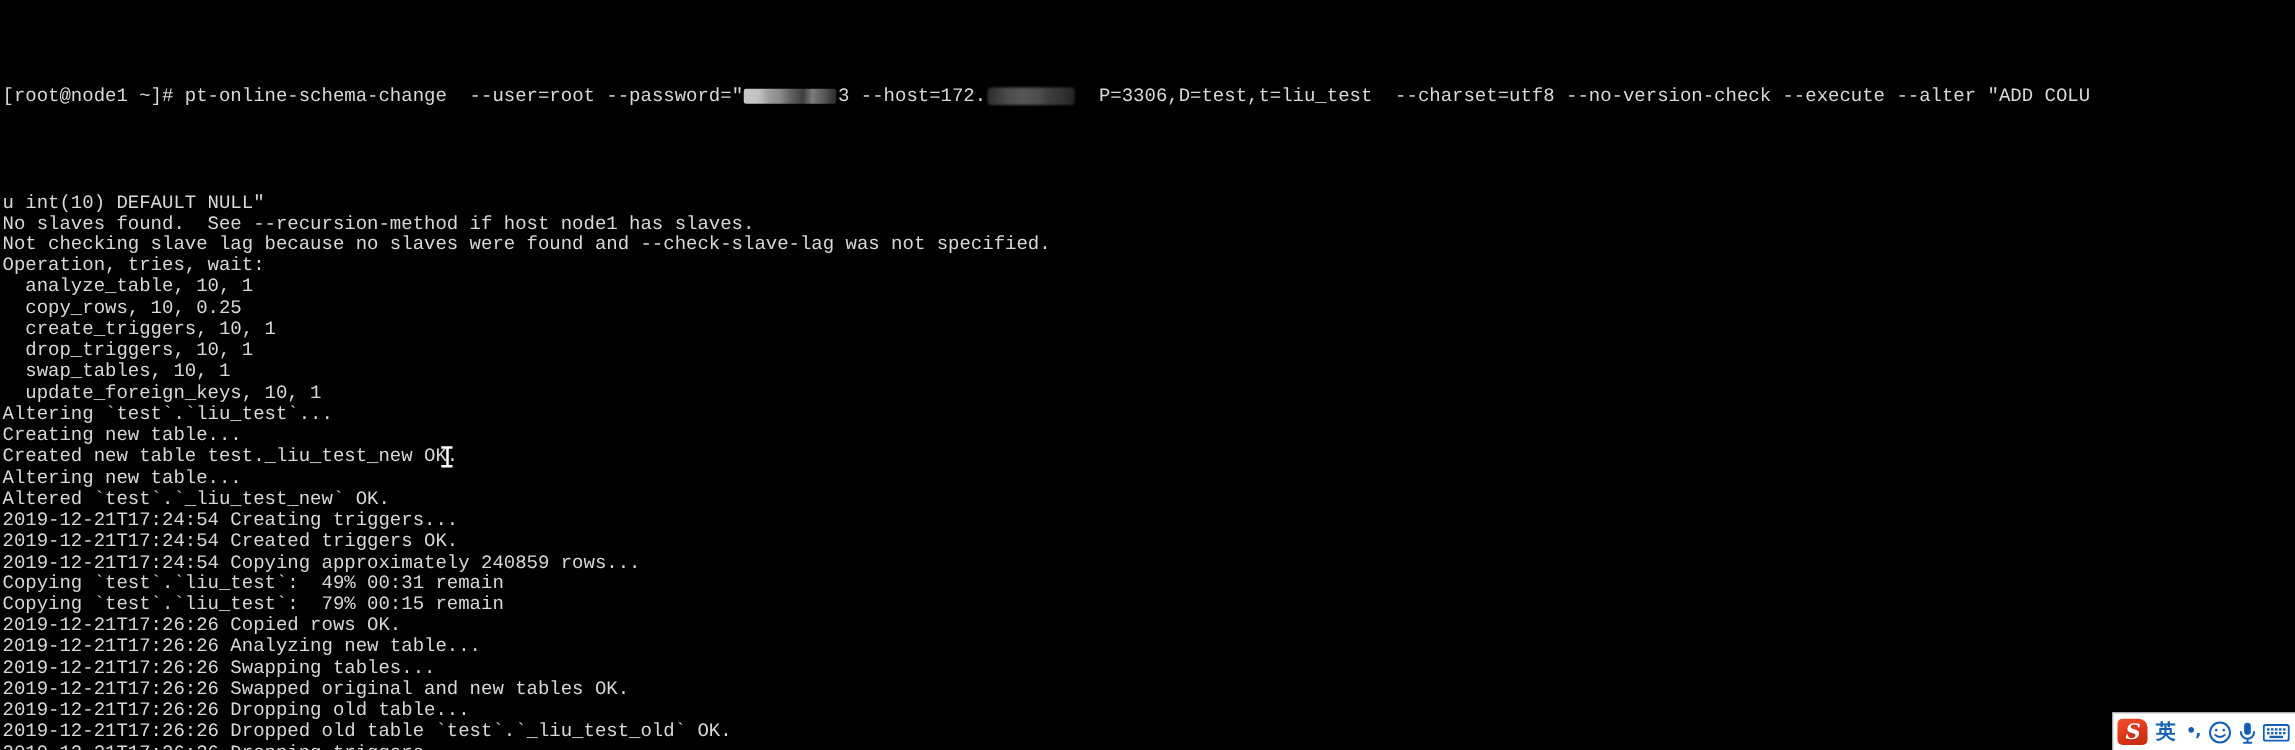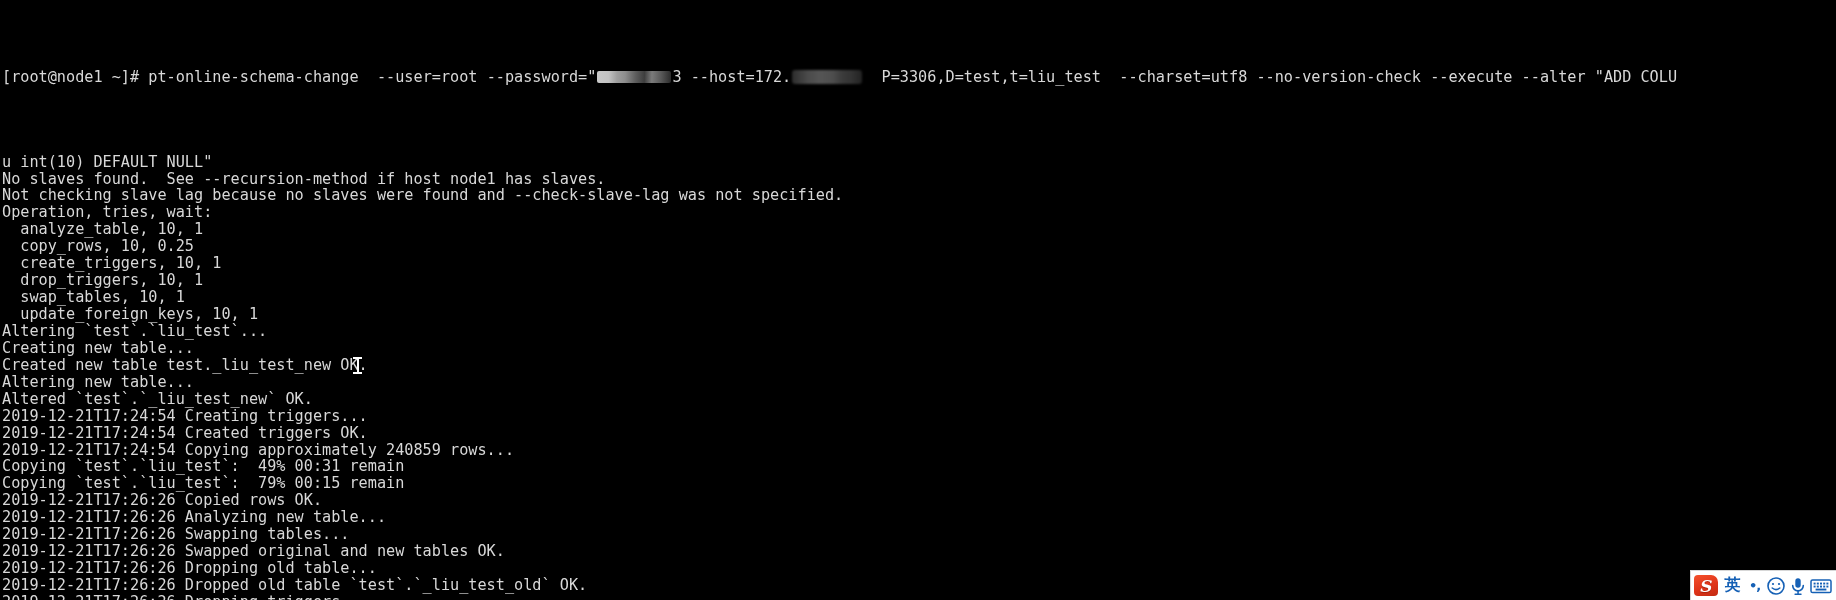--- a/index.html
+++ b/index.html
@@ -29,20 +29,21 @@
     padding: 1px 0 0 2px;
     box-sizing: border-box;
     white-space: pre;
     overflow: hidden;
   }
 
   .line {
     white-space: pre;
     height: 16.95px;
     letter-spacing: 0px;
+    font-family: Liberation Mono, monospace;
   }
 
   
   .redact {
     display: inline-block;
     vertical-align: middle;
     position: relative;
     height: 13px;
   }
   .smudge-pw {

